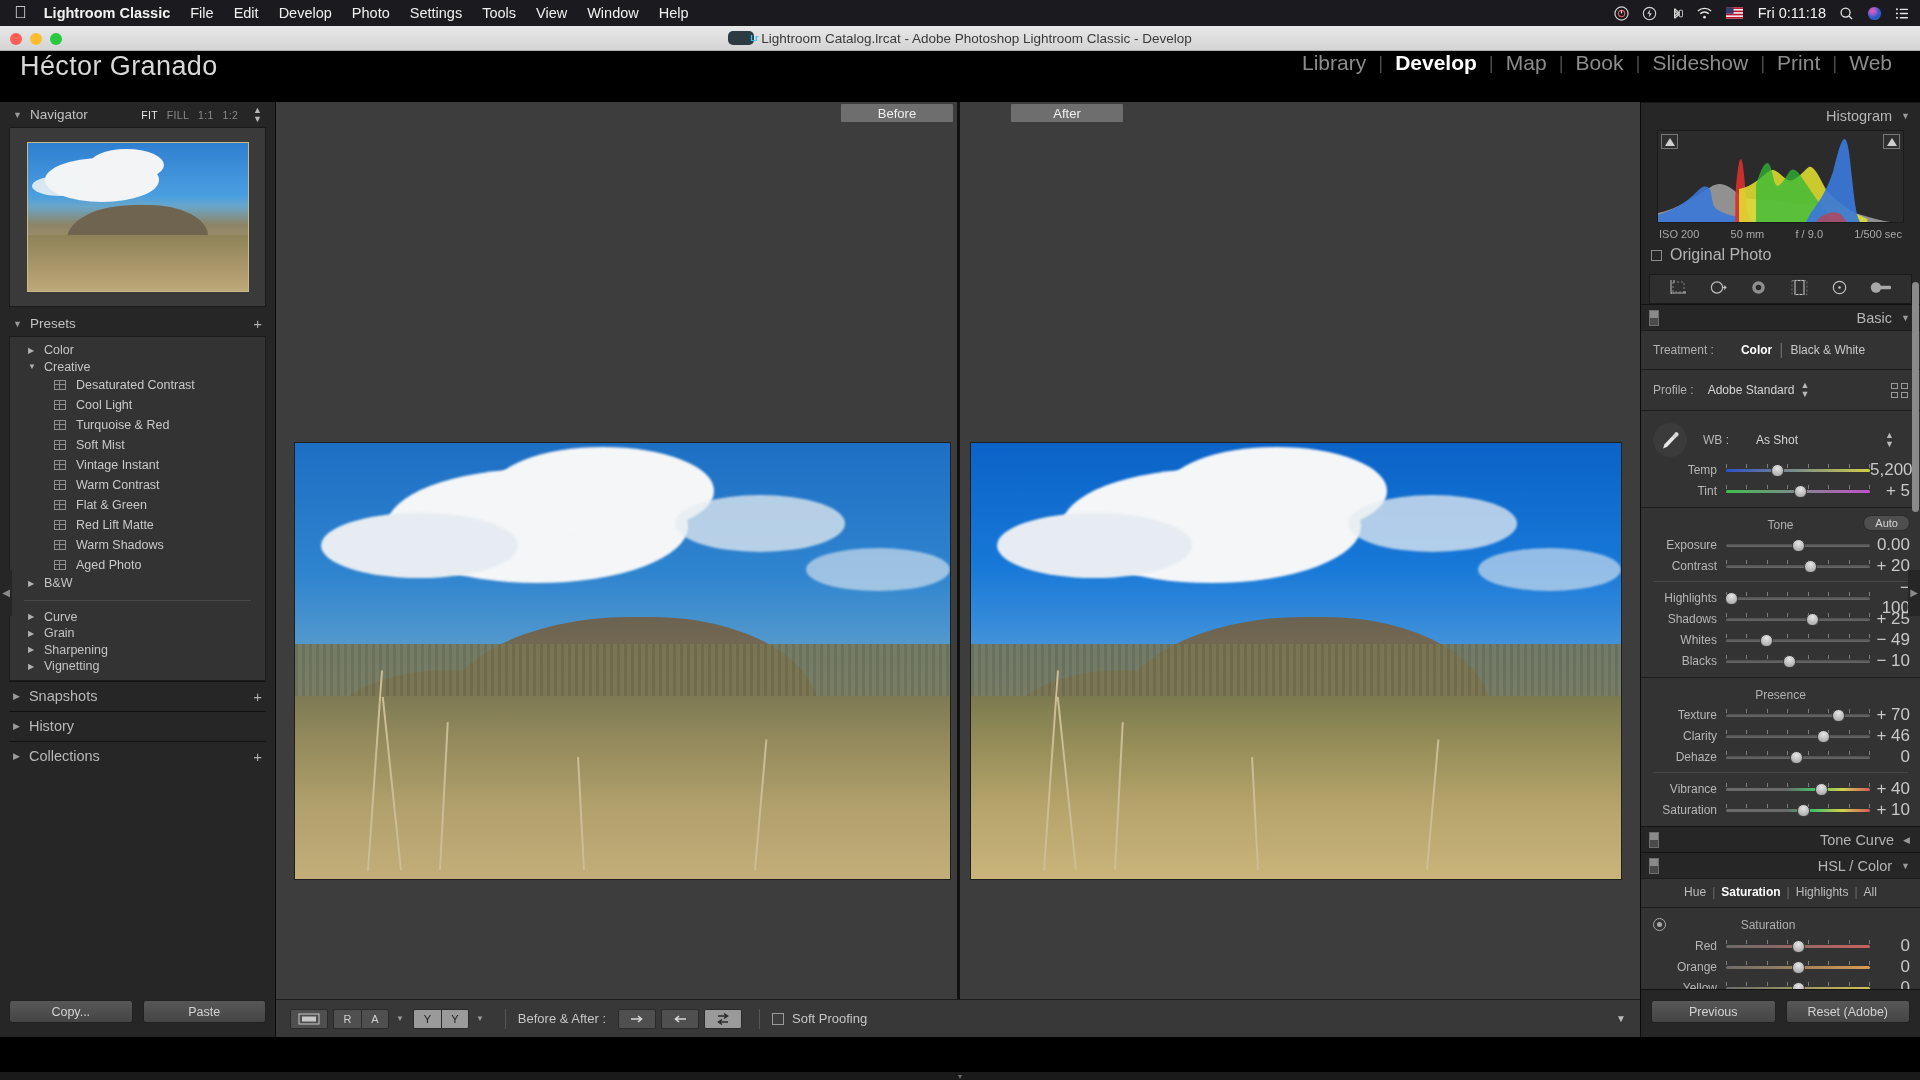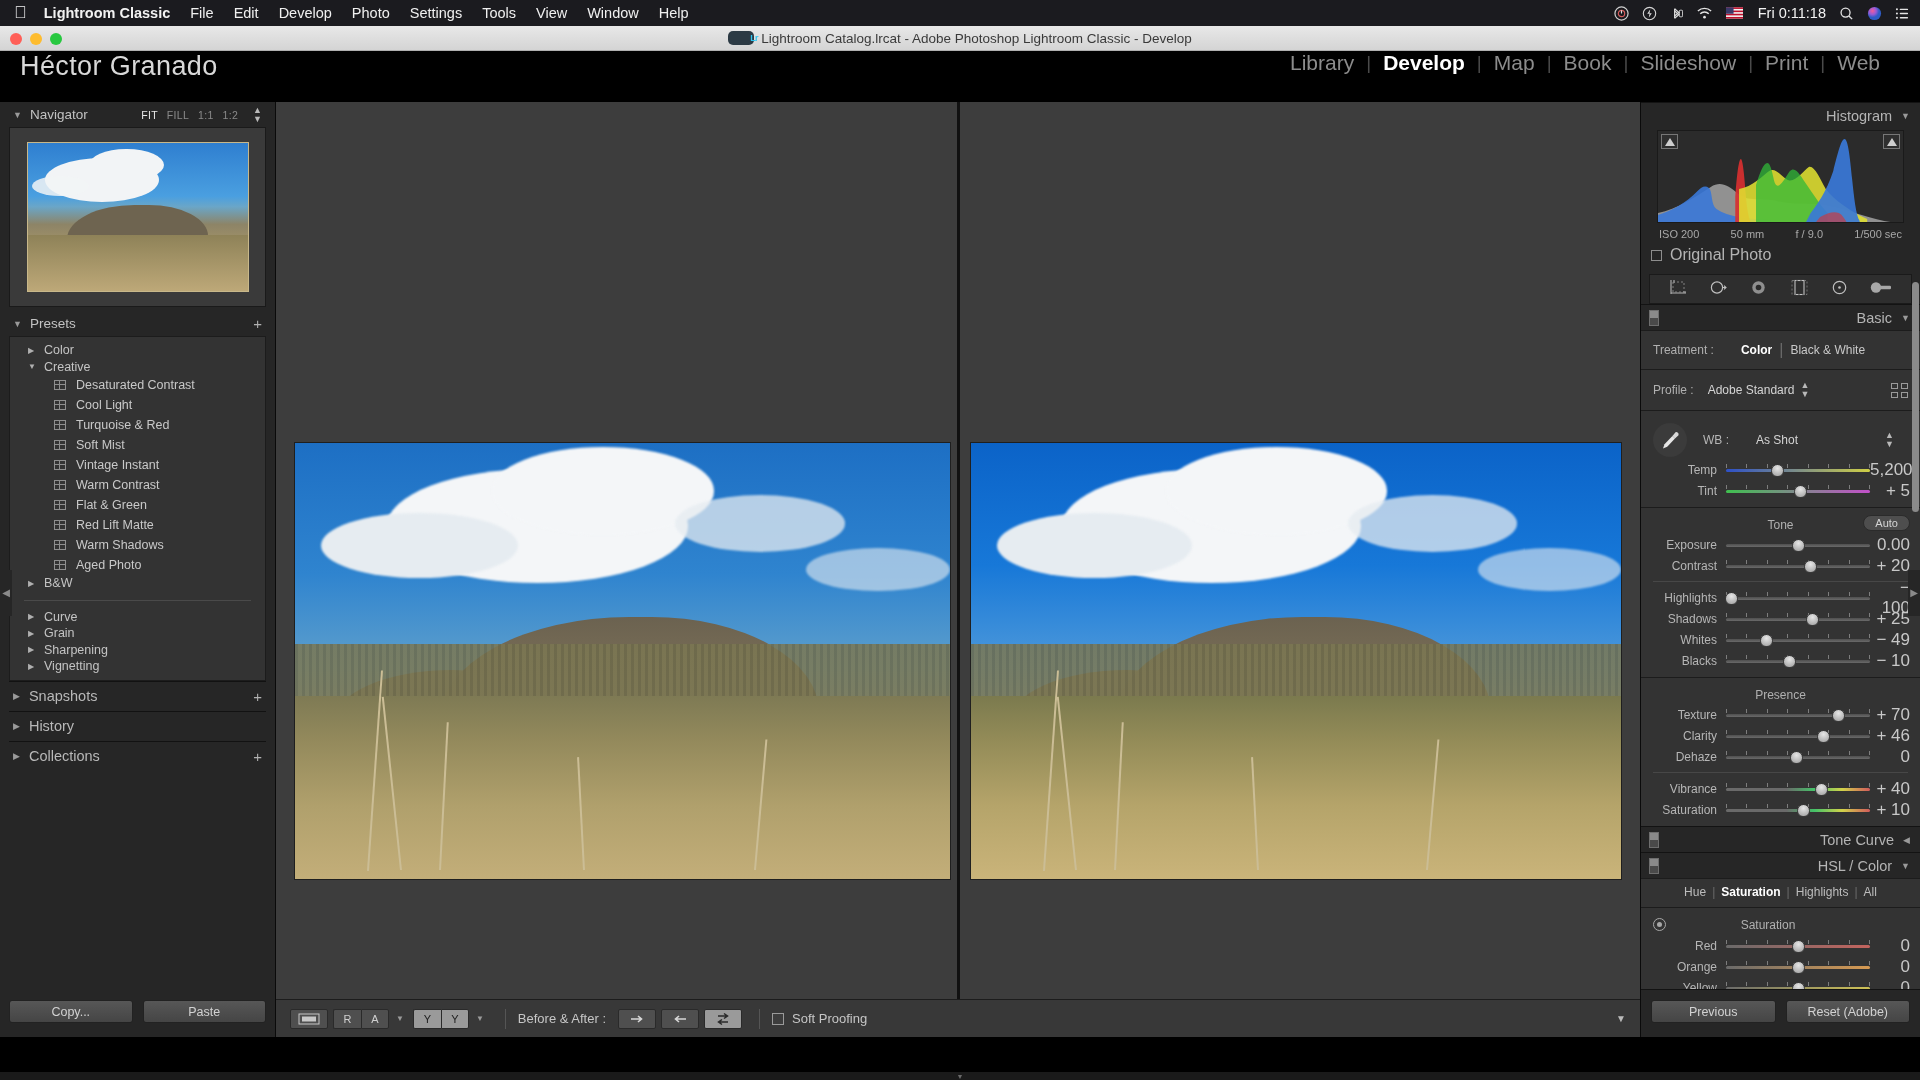--- a/index.html
+++ b/index.html
@@ -43,21 +43,21 @@
 
   
   .topbar {
     position: absolute; top: 51px; left: 0; width: 1920px; height: 34px;
     background: #000; display: flex; align-items: flex-start;
   }
   .identity {
     margin-left: 20px; color: #d8d8d8; font-size: 27px;
     font-weight: 300; letter-spacing: .4px;
   }
-  .modules { margin-left: auto; display: flex; align-items: center; padding-right: 28px; }
+  .modules { margin-left: auto; display: flex; align-items: center; padding-right: 16px; }
   .module {
     color: #8c8c8c; font-size: 21px; padding: 0 12px; font-weight: 300;
   }
   .module.active { color: #fff; font-weight: 600; }
   .msep { color: #4a4a4a; font-size: 19px; }
 
   
   .workspace { position: absolute; top: 102px; left: 0; width: 1920px; height: 935px; }
 
   
@@ -562,20 +562,24 @@
       </div>
     </div>
 
     <div class="lp-bottom">
       <div class="btn">Copy...</div>
       <div class="btn">Paste</div>
     </div>
   </div>
 
   <div class="center">
+    <div class="ba-labels">
+      <div class="ba-tag before">Before</div>
+      <div class="ba-tag after">After</div>
+    </div>
     <div class="split"></div>
 
     <div class="photo before">
       <div class="scene">
         <div class="sky b"></div>
         <div class="cl" style="left:14%;top:6%;width:46%;height:26%"></div>
         <div class="cl" style="left:30%;top:1%;width:34%;height:20%"></div>
         <div class="cl soft" style="left:4%;top:16%;width:30%;height:15%"></div>
         <div class="cl soft" style="left:58%;top:12%;width:26%;height:13%;opacity:.75"></div>
         <div class="cl soft" style="left:78%;top:24%;width:22%;height:10%;opacity:.6"></div>

